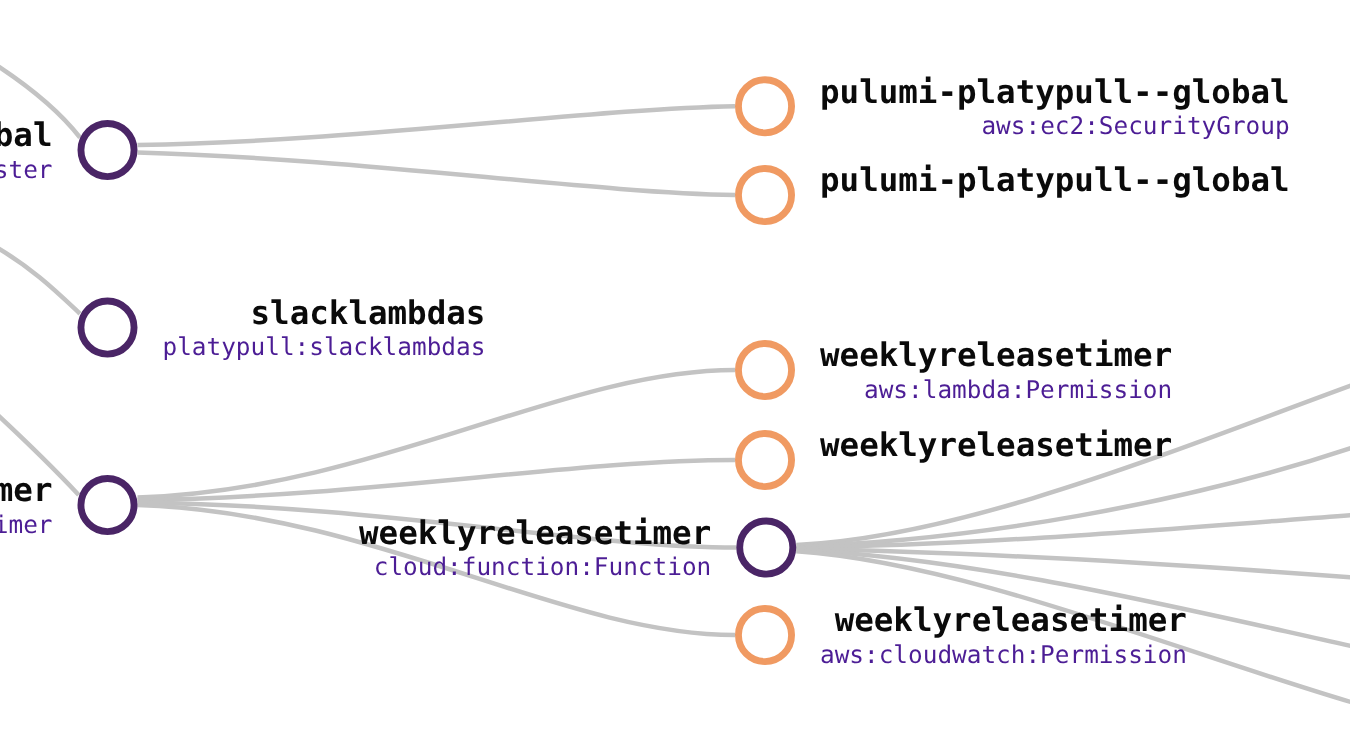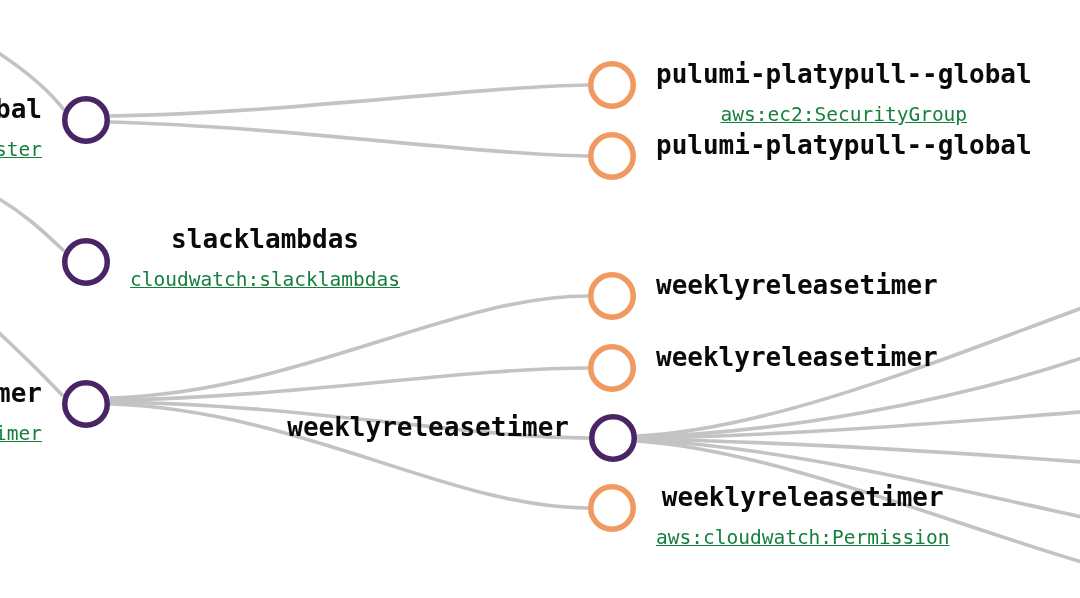--- a/index.html
+++ b/index.html
@@ -16,26 +16,25 @@
   .node-label .title {
     font-weight: bold;
     font-size: 26px;
     line-height: 1;
     color: #0a0a0a;
     letter-spacing: 0;
   }
   .node-label .subtitle {
     font-size: 19.5px;
     line-height: 1;
-    color: #15803d;
-    margin-top: 18px;
-    text-decoration: underline;
+    color: #4c1d95;
+    margin-top: 4px;
   }
   .side-left { text-align: right; }
-  .side-right { text-align: center; }
+  .side-right { text-align: right; }
 </style>
 </head>
 <body>
 
 <div id="canvas">
   <svg id="edge-node-layer" width="1080" height="598" viewBox="0 0 1080 598" xmlns="http://www.w3.org/2000/svg">
     <g id="edges-group">
         <path d="M -6,50 C 28,72 50,92 64,110" fill="none" stroke="#C3C3C3" stroke-width="3.6"></path>
         <path d="M 110,116 C 290,113 470,87 588,85" fill="none" stroke="#C3C3C3" stroke-width="3.6"></path>
         <path d="M 110,122 C 290,127 470,154 588,156" fill="none" stroke="#C3C3C3" stroke-width="3.6"></path>
@@ -62,42 +61,44 @@
         <circle cx="612" cy="368" r="21.25" fill="#FFFFFF" stroke="#F09A62" stroke-width="5.5"></circle>
         <circle cx="613" cy="438" r="21.25" fill="#FFFFFF" stroke="#4A2566" stroke-width="5.5"></circle>
         <circle cx="612" cy="508" r="21.25" fill="#FFFFFF" stroke="#F09A62" stroke-width="5.5"></circle>
       </g>
   </svg>
   <div id="labels-layer">
       <div class="node-label side-left" style="top: 96px; right: 1038px;">
         <div class="title">bal</div>
         <div class="subtitle">ster</div>
       </div>
-      <div class="node-label side-right" style="top: 226px; left: 130px;">
+      <div class="node-label side-right" style="top: 238px; left: 130px;">
         <div class="title">slacklambdas</div>
-        <div class="subtitle">cloudwatch:slacklambdas</div>
+        <div class="subtitle">platypull:slacklambdas</div>
       </div>
       <div class="node-label side-left" style="top: 380px; right: 1038px;">
         <div class="title">mer</div>
         <div class="subtitle">imer</div>
       </div>
       <div class="node-label side-right" style="top: 61px; left: 656px;">
         <div class="title">pulumi-platypull--global</div>
         <div class="subtitle">aws:ec2:SecurityGroup</div>
       </div>
       <div class="node-label side-right" style="top: 132px; left: 656px;">
         <div class="title">pulumi-platypull--global</div>
       </div>
       <div class="node-label side-right" style="top: 272px; left: 656px;">
         <div class="title">weeklyreleasetimer</div>
+        <div class="subtitle">aws:lambda:Permission</div>
       </div>
       <div class="node-label side-right" style="top: 344px; left: 656px;">
         <div class="title">weeklyreleasetimer</div>
       </div>
       <div class="node-label side-left" style="top: 414px; right: 511px;">
         <div class="title">weeklyreleasetimer</div>
+        <div class="subtitle">cloud:function:Function</div>
       </div>
       <div class="node-label side-right" style="top: 484px; left: 656px;">
         <div class="title">weeklyreleasetimer</div>
         <div class="subtitle">aws:cloudwatch:Permission</div>
       </div>
     </div>
 </div>
 
 </body></html>

